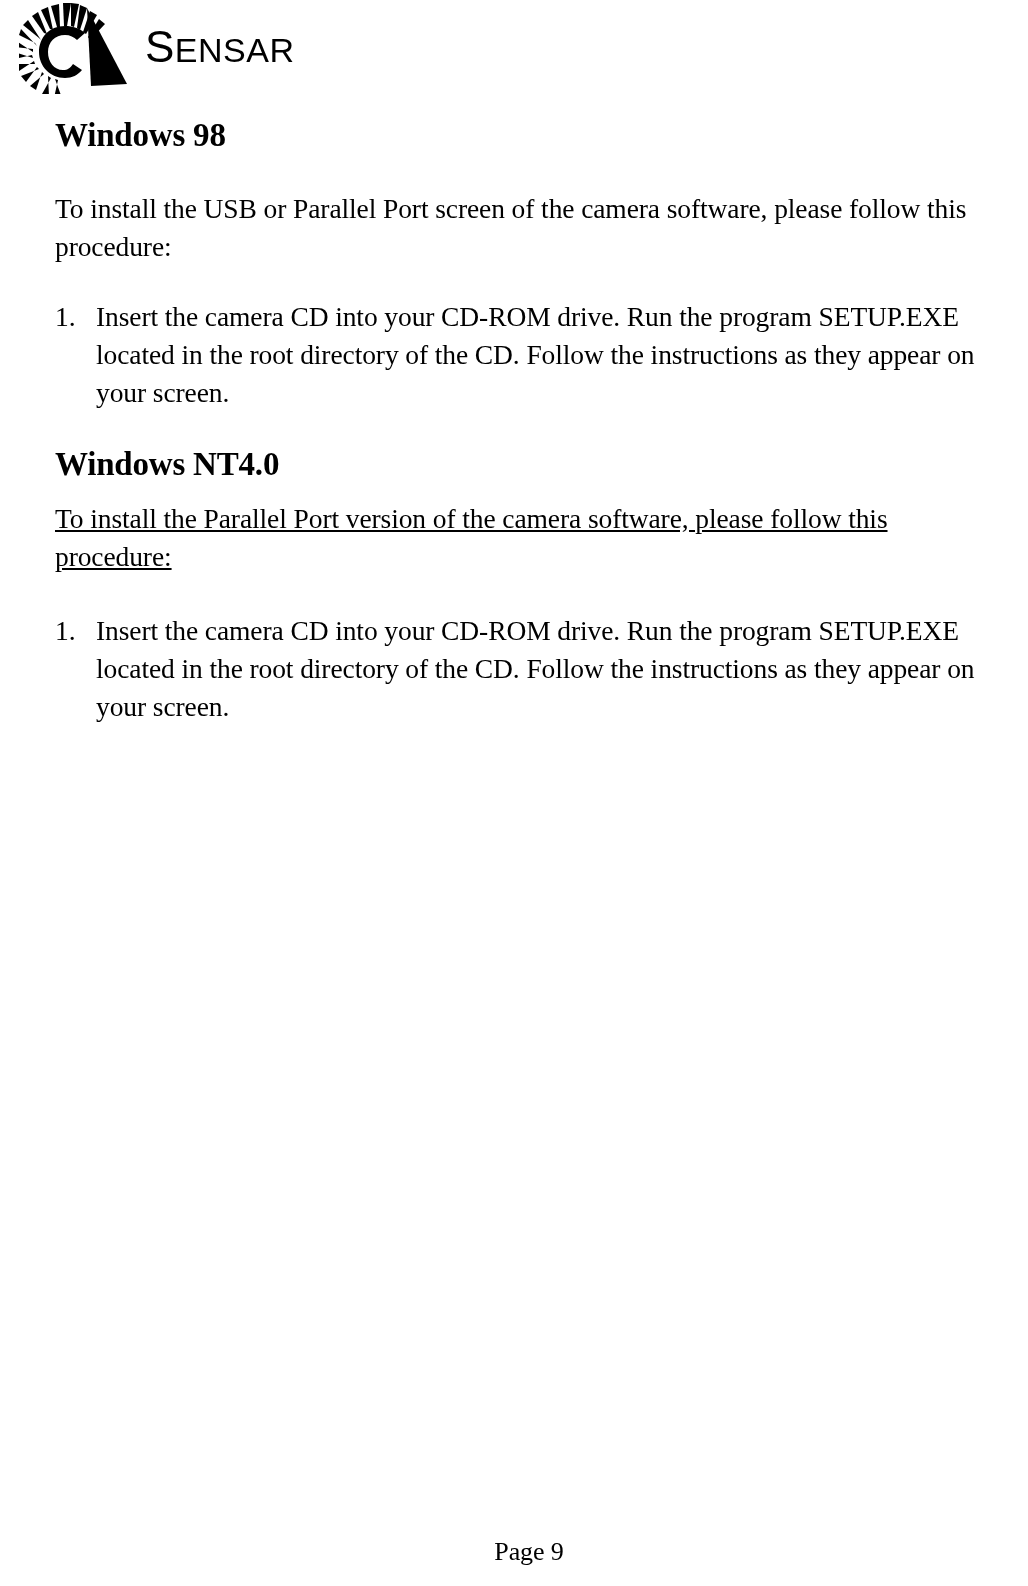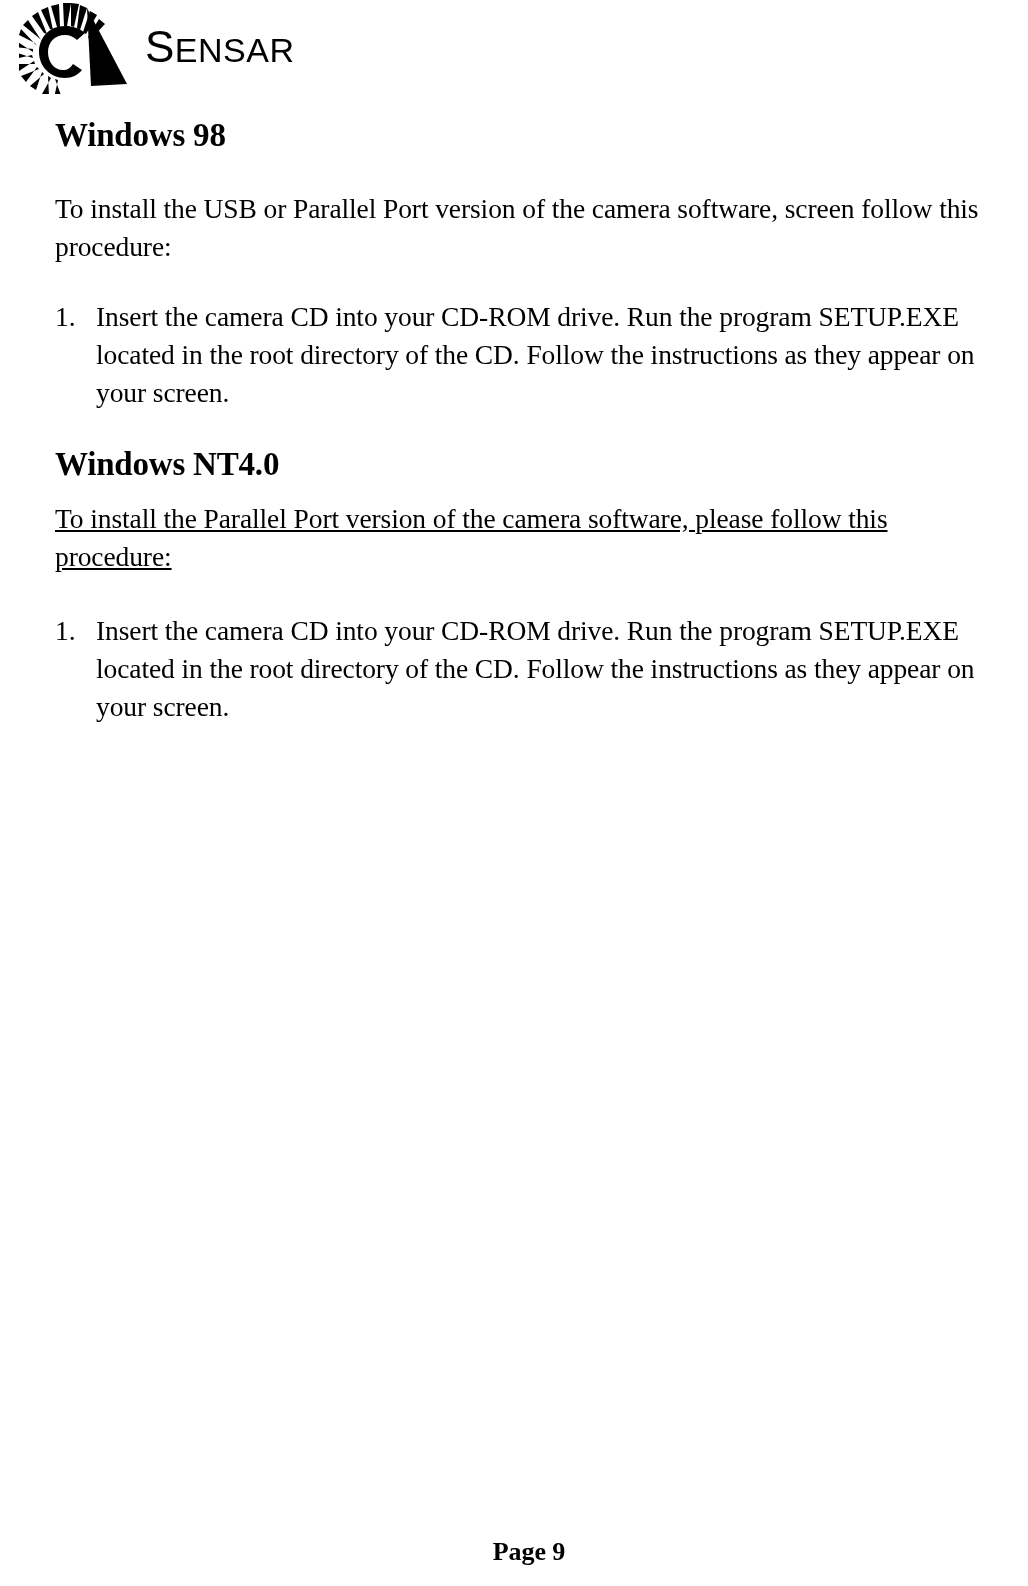--- a/index.html
+++ b/index.html
@@ -113,21 +113,20 @@
     top: 1537px;
     width: 1028px;
     text-align: center;
   }
   .footer .page-number {
     display: inline-block;
     margin-left: 30px;
     font-size: 26px;
     line-height: 30px;
     letter-spacing: -0.1px;
-    font-weight: bold;
   }
 </style>
 </head>
 <body>
 
 <div class="page">
 
   <div class="header">
 
     <div class="logo-mark">
@@ -177,21 +176,21 @@
 
   </div>
 
   <div class="content">
 
     <div class="blk-h1">
       <h2 class="section-heading">Windows 98</h2>
     </div>
 
     <div class="blk-p1">
-      <p class="para">To install the USB or Parallel Port version of the camera software, screen follow this procedure:</p>
+      <p class="para">To install the USB or Parallel Port screen of the camera software, please follow this procedure:</p>
     </div>
 
     <div class="blk-l1">
       <ol class="steps">
         <li>
           <span class="num">1.</span><span>Insert the camera CD into your CD-ROM drive.  Run the program SETUP.EXE located in the root directory of the CD.  Follow the instructions as they appear on your screen.</span>
         </li>
       </ol>
     </div>
 

